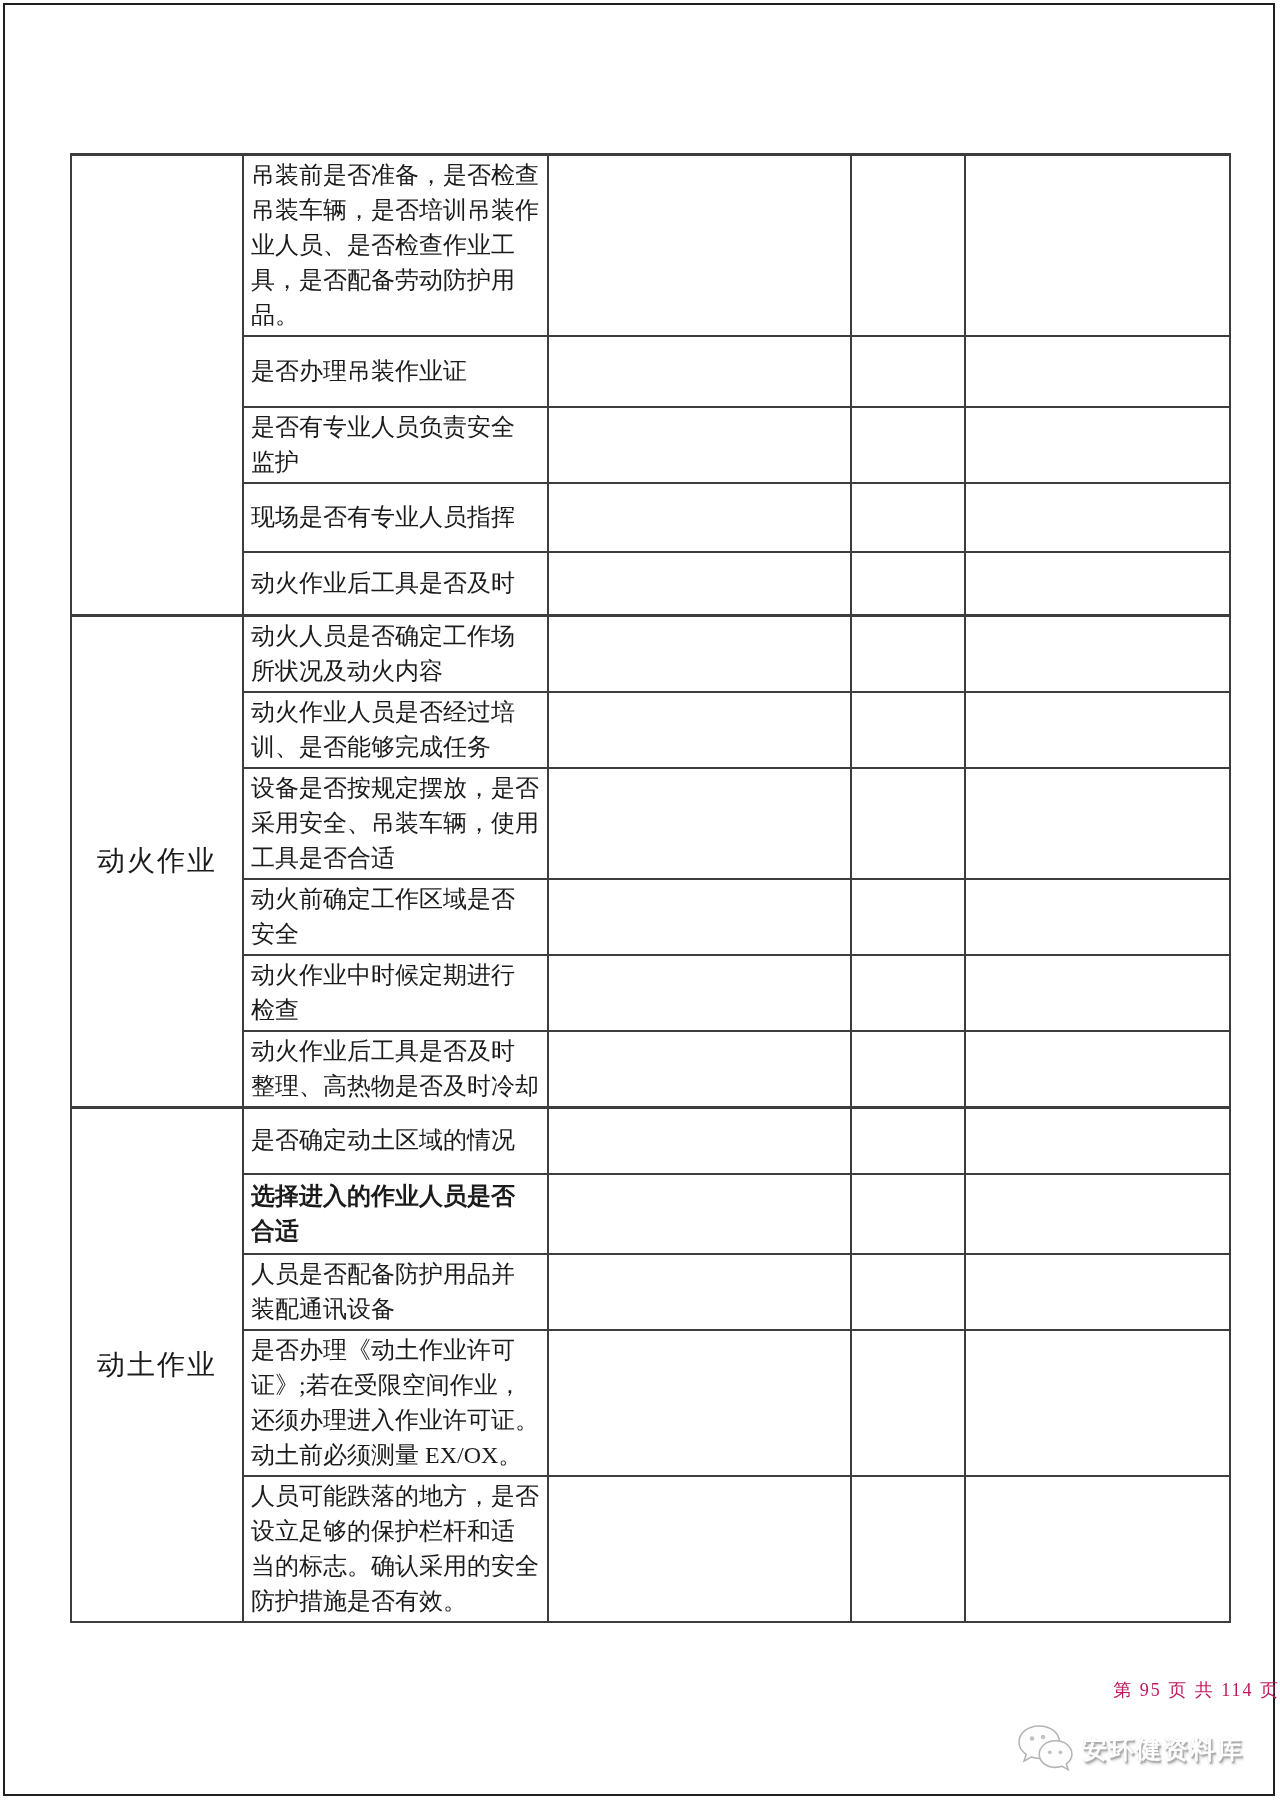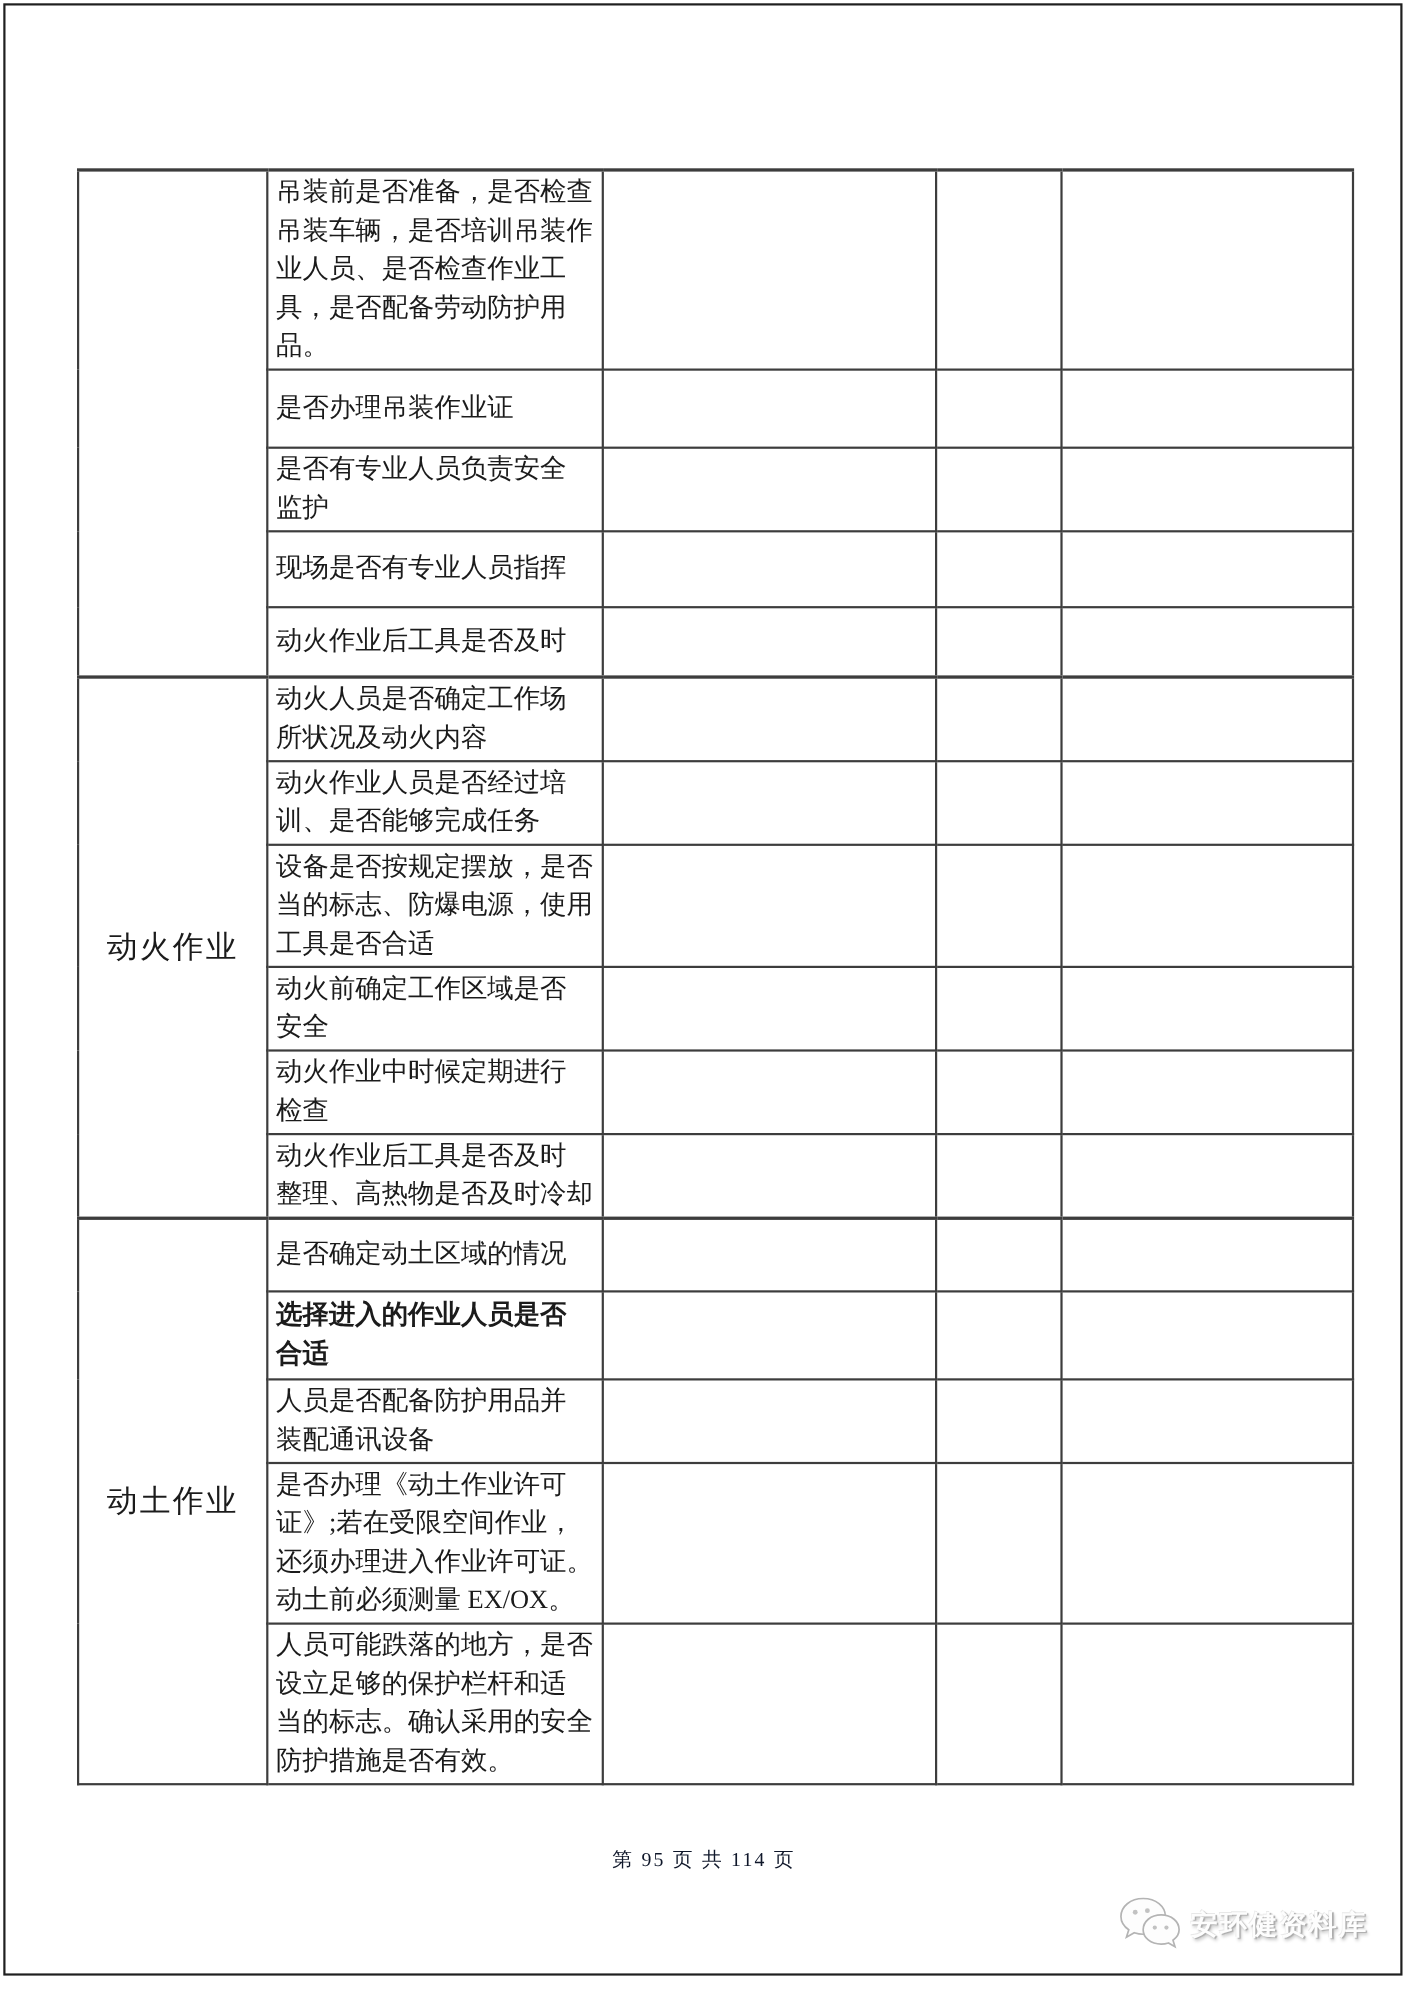--- a/index.html
+++ b/index.html
@@ -56,24 +56,24 @@
     word-break: break-all;
   }
   td.empty-cell {
     background: #ffffff;
   }
   #page-footer {
     position: absolute;
     left: 0;
     top: 1678px;
     width: 100%;
-    text-align: center;
+    text-align: right;
     font-size: 18px;
     letter-spacing: 2px;
-    color: #0f172a;
+    color: #be185d;
   }
   #watermark {
     position: absolute;
     top: 1724px;
     right: 36px;
     display: flex;
     align-items: center;
     gap: 8px;
   }
   #watermark .wm-label {
@@ -147,21 +147,21 @@
         </tr>
         <tr style="height: 75px;">
           <td class="item-cell">动火作业人员是否经过培
 训、是否能够完成任务</td>
           <td class="empty-cell"></td>
           <td class="empty-cell"></td>
           <td class="empty-cell"></td>
         </tr>
         <tr style="height: 105px;">
           <td class="item-cell">设备是否按规定摆放，是否
-当的标志、防爆电源，使用
+采用安全、吊装车辆，使用
 工具是否合适</td>
           <td class="empty-cell"></td>
           <td class="empty-cell"></td>
           <td class="empty-cell"></td>
         </tr>
         <tr style="height: 75px;">
           <td class="item-cell">动火前确定工作区域是否
 安全</td>
           <td class="empty-cell"></td>
           <td class="empty-cell"></td>

